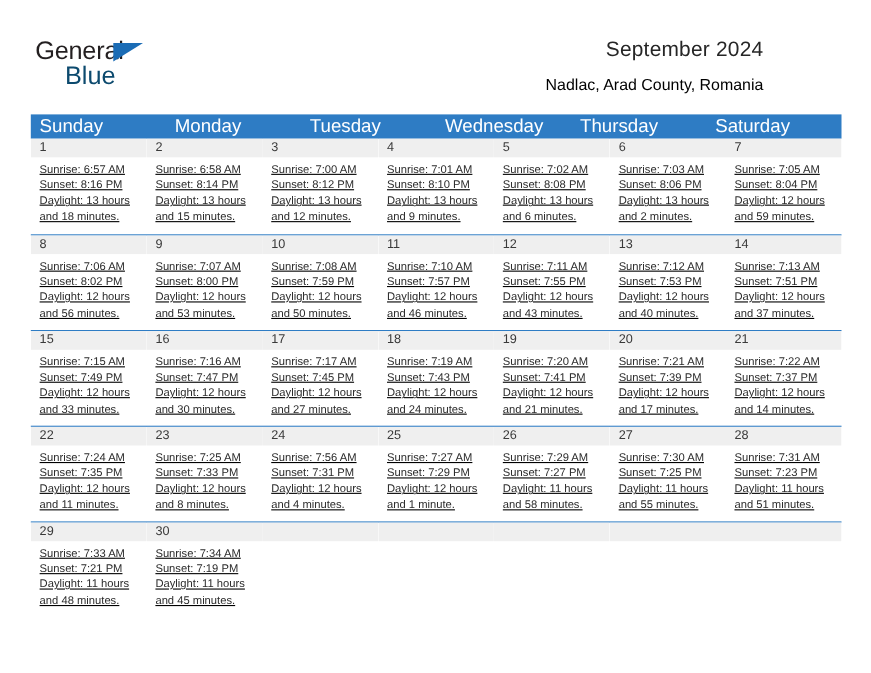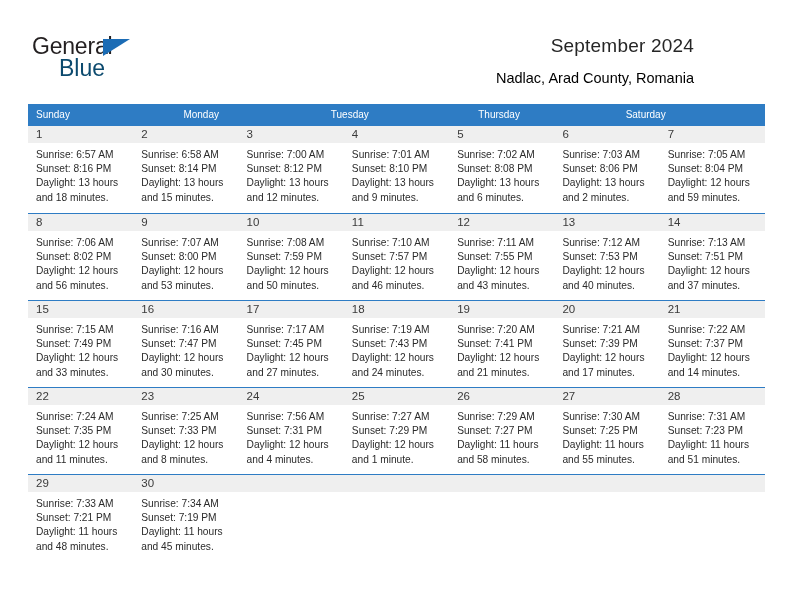--- a/index.html
+++ b/index.html
@@ -81,21 +81,21 @@
     width: 737px;
   }
   .weekday-row {
     display: flex;
     background: #2e7cc4;
     height: 22px;
   }
   .weekday-cell {
     flex: 1 1 0;
     color: #ffffff;
-    font-size: 10px;
+    font-size: 17px;
     line-height: 22px;
     padding-left: 8px;
     white-space: nowrap;
     overflow: hidden;
   }
 
   .week-row {
     display: flex;
     border-top: 1.4px solid #2e7cc4;
     margin-top: 9px;
@@ -114,20 +114,21 @@
   }
   .day-number {
     font-size: 11.5px;
     line-height: 17px;
     color: #3a3a3a;
     padding-left: 8px;
     display: block;
   }
   .day-body {
     padding: 5px 6px 0 8px;
+    text-decoration: underline;
   }
   .day-line {
     font-size: 10.2px;
     line-height: 14.2px;
     color: #2b2b2b;
     white-space: nowrap;
   }
   .day-cell.empty .day-number-band { background: #efefef; }
 </style>
 </head>
@@ -149,20 +150,21 @@
   </div>
 
 </div>
 
 <div class="calendar">
 
   <div class="weekday-row">
     <div class="weekday-cell">Sunday</div>
     <div class="weekday-cell">Monday</div>
     <div class="weekday-cell">Tuesday</div>
+    <div class="weekday-cell">Wednesday</div>
     <div class="weekday-cell">Thursday</div>
     <div class="weekday-cell">Saturday</div>
   </div>
 
   <div id="weeks-container">
       <div class="week-row first">
         <div class="day-cell">
           <div class="day-number-band">
             <span class="day-number">1</span>
           </div>

